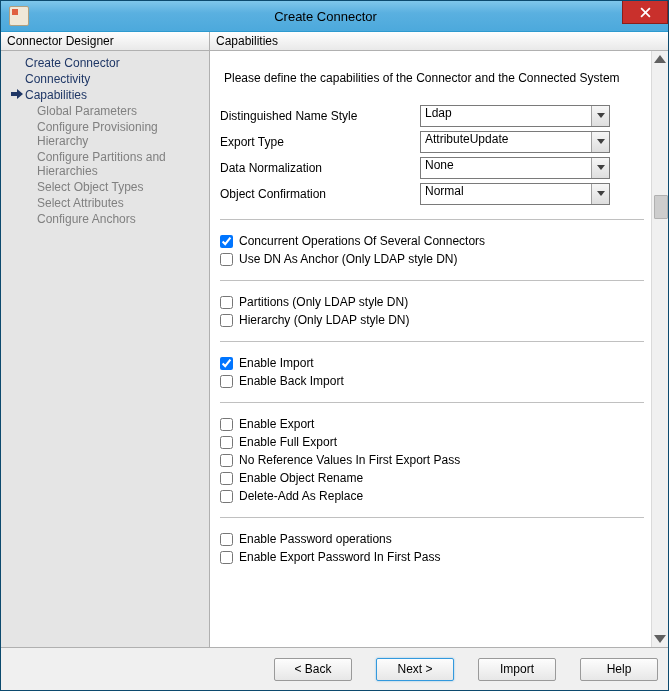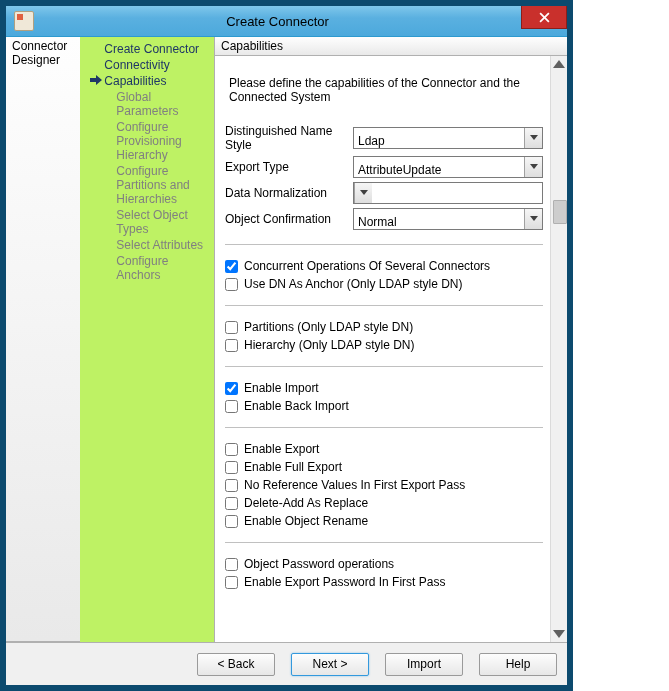--- a/index.html
+++ b/index.html
@@ -1,52 +1,52 @@
 <!DOCTYPE html>
 <html><head>
 <meta charset="utf-8">
 <style>
   html,body{margin:0;padding:0;font-family:"Segoe UI",Tahoma,sans-serif;font-size:12px;color:#000;background:#fff}
-  .window{width:573px;height:691px;border:6px solid #0c4a6e;box-sizing:border-box;background:#fff;display:flex;flex-direction:column}
+  .window{width:669px;height:691px;border:1px solid #0c4a6e;box-sizing:border-box;background:#fff;display:flex;flex-direction:column}
   .titlebar{height:30px;background:linear-gradient(#7FC7EB,#5AB0E0 40%,#4CA9DC);display:flex;align-items:center;position:relative;border-bottom:1px solid #2D9ACF}
   .titlebar .app-icon{width:18px;height:18px;margin-left:8px;background:#F0E8D8;border:1px solid #B0A080;border-radius:2px;position:relative}
   .titlebar .app-icon::after{content:"";position:absolute;left:2px;top:2px;width:6px;height:6px;background:#E06040}
   .titlebar .title{flex:1;text-align:center;font-size:13px;color:#000}
   .titlebar .winbtns{display:flex;height:100%}
   .titlebar .btn-close{width:44px;height:22px;background:#C9302C;color:#fff;display:flex;align-items:center;justify-content:center;border:1px solid #8B1E1A;border-top:none;margin-right:0}
   .titlebar .btn-close svg{width:11px;height:11px}
   .content{flex:1;display:flex;flex-direction:column;min-height:0}
   .layout{flex:1;display:flex;min-height:0}
-  .sidebar{width:208px;border-right:1px solid #B0B0B0;background:#bef264;display:flex;}
+  .sidebar{width:208px;border-right:1px solid #B0B0B0;background:#e5e5e5;display:flex;flex-direction:column}
   .side-header{font-size:12px;padding:2px 6px;border-bottom:1px solid #B0B0B0;background:linear-gradient(#fefefe,#e9e9e9)}
   .side-nav{padding:4px 0}
   .side-nav .item{display:flex;align-items:center;padding:1px 0 1px 10px;cursor:default;color:#1F3766}
   .side-nav .item.sub{padding-left:36px;color:#808080}
   .side-nav .item.cur{font-weight:normal;color:#1F3766}
   .side-nav .arrow{width:14px;display:inline-block}
   .side-nav .arrow svg{width:12px;height:10px}
   .main{flex:1;display:flex;flex-direction:column;min-width:0}
   .main-header{font-size:12px;padding:2px 6px;border-bottom:1px solid #B0B0B0;background:linear-gradient(#fefefe,#e9e9e9)}
   .main-body{flex:1;position:relative;overflow:hidden}
   .scroll-inner{position:absolute;inset:0 16px 0 0;padding:10px 8px 10px 10px;overflow:hidden}
   .scrollbar{position:absolute;right:0;top:0;bottom:0;width:16px;background:#F0F0F0;border-left:1px solid #DADADA;display:flex;flex-direction:column;align-items:center}
   .scrollbar .sb-btn{width:16px;height:16px;background:#F0F0F0;display:flex;align-items:center;justify-content:center;color:#606060}
   .scrollbar .sb-track{flex:1;width:16px;position:relative}
   .scrollbar .sb-thumb{position:absolute;left:2px;width:12px;top:128px;height:22px;background:#CDCDCD;border:1px solid #B0B0B0;border-radius:1px}
   .instr{font-size:12px;margin:10px 4px 20px 4px}
   .form-row{display:flex;align-items:center;margin:4px 0}
   .form-row .lbl{width:200px;font-size:12px}
-  .dropdown{flex:0 0 188px;height:20px;border:1px solid #7A7A7A;background:#fff;display:flex;align-items:flex-end;position:relative}
+  .dropdown{flex:0 0 188px;height:20px;border:1px solid #7A7A7A;background:#fff;display:flex;align-items:flex-start;position:relative}
   .dropdown .dd-val{flex:1;padding:0 4px;font-size:12px;white-space:nowrap;overflow:hidden}
   .dropdown .dd-btn{width:17px;height:100%;background:linear-gradient(#f6f6f6,#dedede);border-left:1px solid #A0A0A0;display:flex;align-items:center;justify-content:center}
   .dropdown .dd-btn svg{width:8px;height:6px}
   .sep{border:none;border-top:1px solid #C0C0C0;margin:14px 0}
   .chk-row{display:flex;align-items:center;margin:4px 0 4px 0;font-size:12px}
   .chk-row input{margin:0 6px 0 0;width:13px;height:13px}
-  .footer{height:42px;border-top:1px solid #B0B0B0;background:#F0F0F0;display:flex;align-items:center;justify-content:flex-end;padding:0 10px;gap:16px}
+  .footer{height:42px;border-top:1px solid #B0B0B0;background:#F0F0F0;display:flex;align-items:center;justify-content:flex-end;padding:0 10px;gap:24px}
   .footer button{height:23px;min-width:78px;font-family:inherit;font-size:12px;background:linear-gradient(#fdfdfd,#e7e7e7);border:1px solid #9A9A9A;border-radius:2px;cursor:default}
   .footer button.primary{border:1px solid #3399DD;box-shadow:0 0 2px rgba(51,153,221,0.6)}
 </style>
 </head>
 <body>
 
 <div class="window">
   <div class="titlebar">
     <div class="app-icon"></div>
     <div class="title">Create Connector</div>
@@ -125,20 +125,21 @@
                     <div class="dd-btn">
                       <svg viewBox="0 0 8 6">
                         <polygon points="0,0 8,0 4,5" fill="#404040"></polygon>
                       </svg>
                     </div>
                   </div>
                 </div>
                 <div class="form-row">
                   <div class="lbl">Data Normalization</div>
                   <div class="dropdown">
+                    <div class="dd-val">None</div>
                     <div class="dd-btn">
                       <svg viewBox="0 0 8 6">
                         <polygon points="0,0 8,0 4,5" fill="#404040"></polygon>
                       </svg>
                     </div>
                   </div>
                 </div>
                 <div class="form-row">
                   <div class="lbl">Object Confirmation</div>
                   <div class="dropdown">
@@ -187,30 +188,30 @@
                 <label class="chk-row">
                   <input type="checkbox" style="">
                   <span>Enable Full Export</span>
                 </label>
                 <label class="chk-row">
                   <input type="checkbox" style="">
                   <span>No Reference Values In First Export Pass</span>
                 </label>
                 <label class="chk-row">
                   <input type="checkbox" style="">
+                  <span>Enable Object Rename</span>
+                </label>
+                <label class="chk-row">
+                  <input type="checkbox" style="">
                   <span>Delete-Add As Replace</span>
                 </label>
-                <label class="chk-row">
-                  <input type="checkbox" style="">
-                  <span>Enable Object Rename</span>
-                </label>
-                <hr class="sep">
-                <label class="chk-row">
-                  <input type="checkbox" style="">
-                  <span>Object Password operations</span>
+                <hr class="sep">
+                <label class="chk-row">
+                  <input type="checkbox" style="">
+                  <span>Enable Password operations</span>
                 </label>
                 <label class="chk-row">
                   <input type="checkbox" style="">
                   <span>Enable Export Password In First Pass</span>
                 </label>
               </div>
           </div>
           <div class="scrollbar">
             <div class="sb-btn">
                 <svg viewBox="0 0 8 6">

